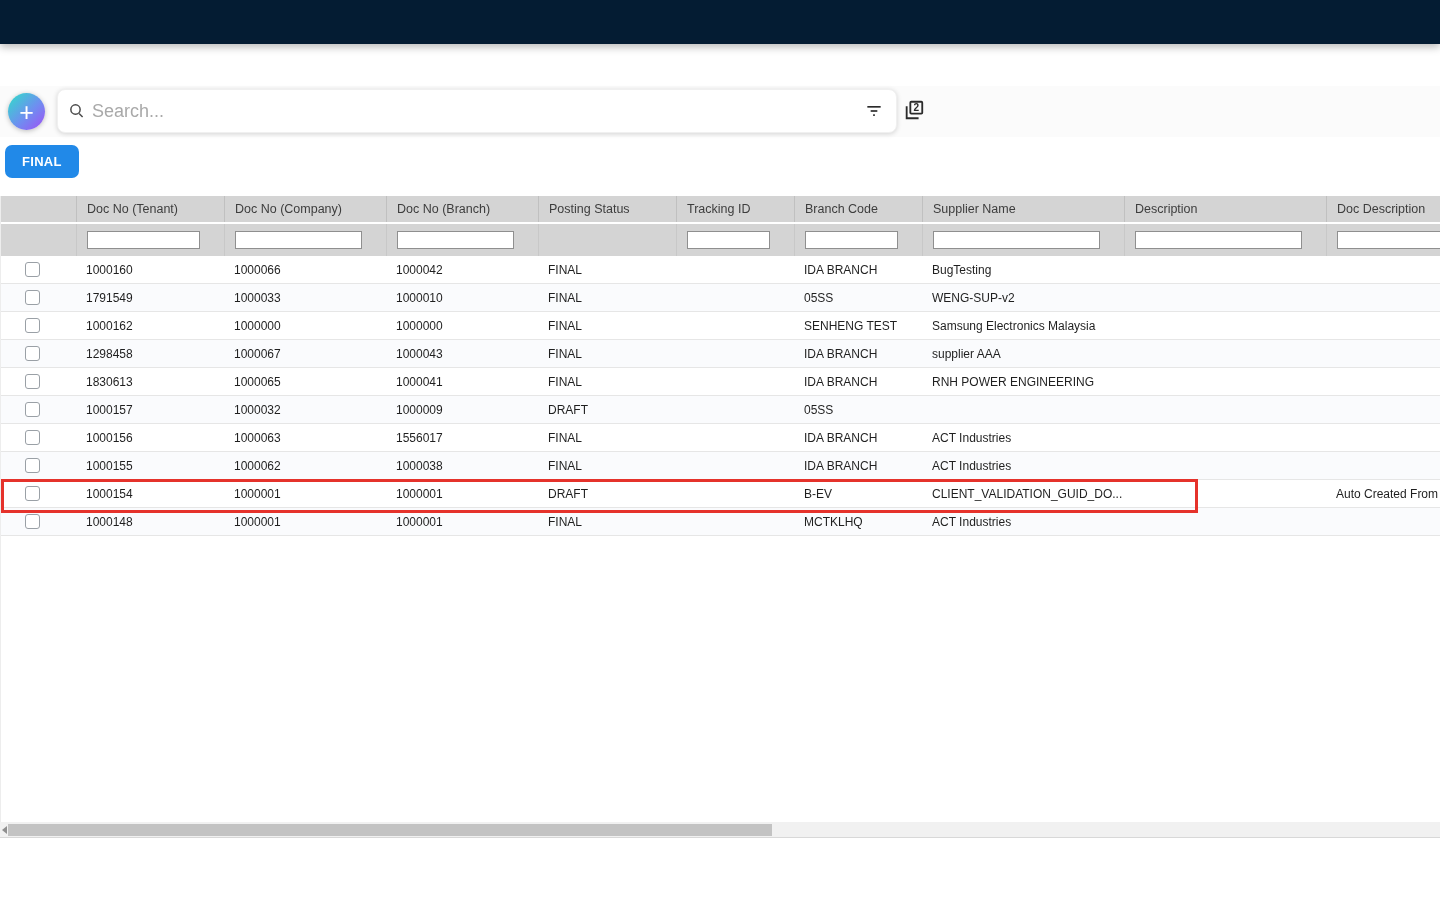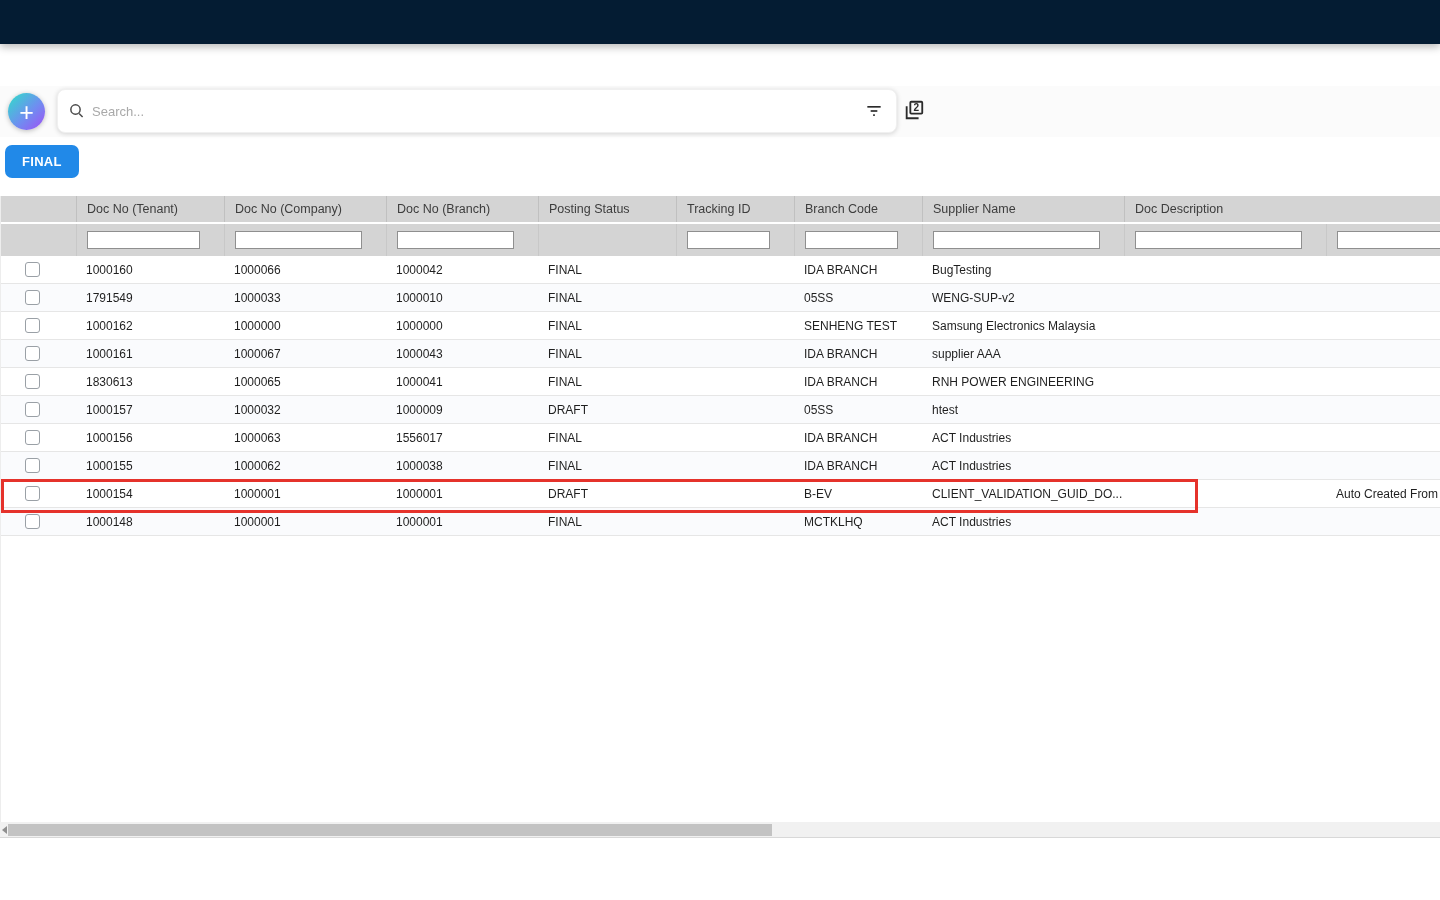--- a/index.html
+++ b/index.html
@@ -19,21 +19,21 @@
     background:#fbfbfb; }
   .add-button { position:absolute; top:7px; left:8px; width:37px; height:37px;
     border-radius:50%; border:none; cursor:pointer;
     background:linear-gradient(135deg,#2ee0c8 0%,#6e8ff0 55%,#a14ef5 100%);
     color:#fff; font-size:25px; line-height:34px; text-align:center;
     box-shadow:0 1px 5px rgba(0,0,0,.25); }
   .search-box { position:absolute; top:3px; left:57px; width:840px; height:44px;
     background:#fff; border:1px solid #f0f0f0; border-radius:8px;
     box-shadow:0 1px 5px rgba(0,0,0,.16); display:flex; align-items:center; }
   .search-icon { margin:0 6px 0 10px; display:flex; }
-  .search-input { flex:1; border:none; outline:none; font-size:13px;
+  .search-input { flex:1; border:none; outline:none; font-size:18px;
     color:#3b82f6; background:transparent; font-family:"Liberation Sans",sans-serif; }
   .search-input::placeholder { color:#a9a9a9; }
   .filter-icon { margin-right:12px; display:flex; cursor:pointer; }
   .pages-icon { position:absolute; top:13px; left:903px; cursor:pointer; display:flex; }
 
   
   .final-button { position:absolute; top:145px; left:5px; height:33px;
     padding:0 17px; background:#2189e8; color:#fff; border:none;
     border-radius:7px; font-size:13px; font-weight:bold; letter-spacing:.3px;
     cursor:pointer; font-family:"Liberation Sans",sans-serif; }
@@ -126,20 +126,21 @@
 
     <div class="tr header-row">
       <div class="th c0"></div>
       <div class="th c1">Doc No (Tenant)</div>
       <div class="th c2">Doc No (Company)</div>
       <div class="th c3">Doc No (Branch)</div>
       <div class="th c4">Posting Status</div>
       <div class="th c5">Tracking ID</div>
       <div class="th c6">Branch Code</div>
       <div class="th c7">Supplier Name</div>
+      <div class="th c8">Description</div>
       <div class="th c9">Doc Description</div>
     </div>
 
     <div class="tr filter-row">
       <div class="tf c0"></div>
       <div class="tf c1">
           <input class="filter-input" type="text" value="" style="">
         </div>
       <div class="tf c2">
           <input class="filter-input" type="text" value="" style="">
@@ -205,21 +206,21 @@
     <div class="td c5"></div>
     <div class="td c6">SENHENG TEST</div>
     <div class="td c7">Samsung Electronics Malaysia</div>
     <div class="td c8"></div>
     <div class="td c9"></div>
   </div>
         <div class="tr data-row alt">
     <div class="td c0">
             <input type="checkbox" class="row-checkbox" style="">
           </div>
-    <div class="td c1">1000161</div>
+    <div class="td c1">1298458</div>
     <div class="td c2">1000067</div>
     <div class="td c3">1000043</div>
     <div class="td c4">FINAL</div>
     <div class="td c5"></div>
     <div class="td c6">IDA BRANCH</div>
     <div class="td c7">supplier AAA</div>
     <div class="td c8"></div>
     <div class="td c9"></div>
   </div>
         <div class="tr data-row">
@@ -239,21 +240,20 @@
         <div class="tr data-row alt">
     <div class="td c0">
             <input type="checkbox" class="row-checkbox" style="">
           </div>
     <div class="td c1">1000157</div>
     <div class="td c2">1000032</div>
     <div class="td c3">1000009</div>
     <div class="td c4">DRAFT</div>
     <div class="td c5"></div>
     <div class="td c6">05SS</div>
-    <div class="td c7">htest</div>
     <div class="td c8"></div>
     <div class="td c9"></div>
   </div>
         <div class="tr data-row">
     <div class="td c0">
             <input type="checkbox" class="row-checkbox" style="">
           </div>
     <div class="td c1">1000156</div>
     <div class="td c2">1000063</div>
     <div class="td c3">1556017</div>

